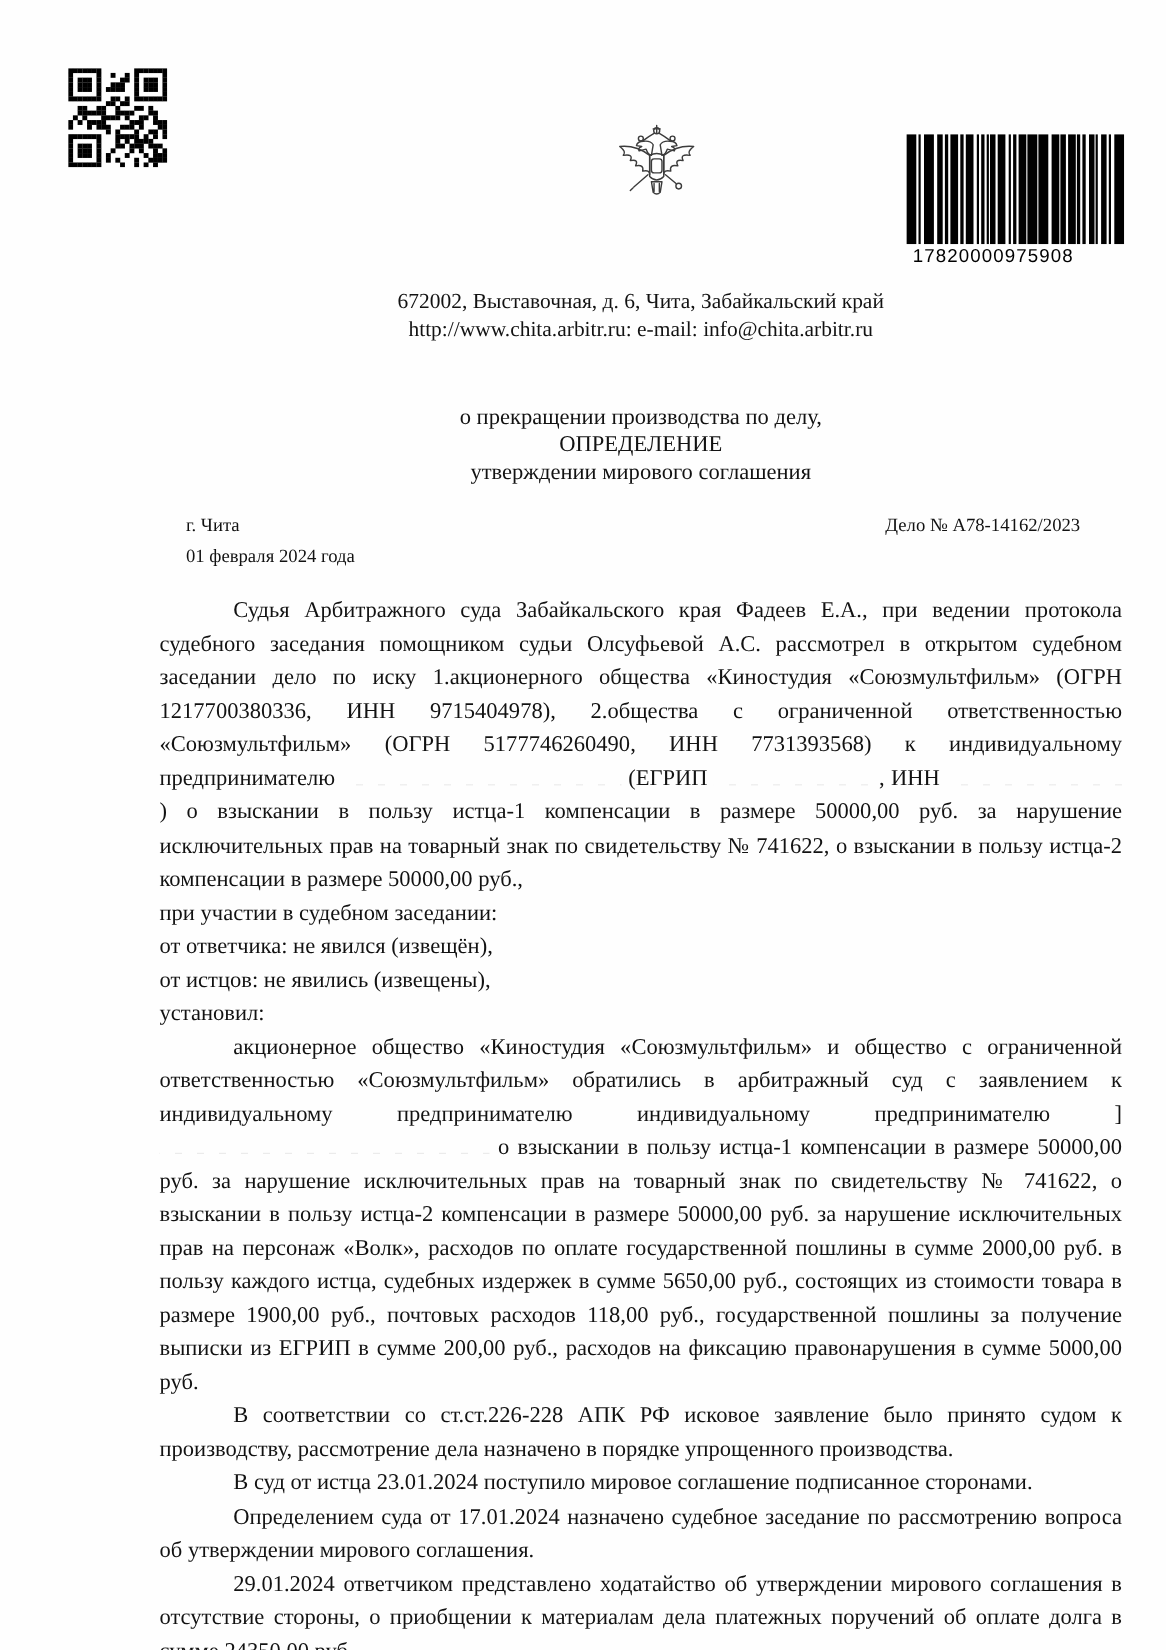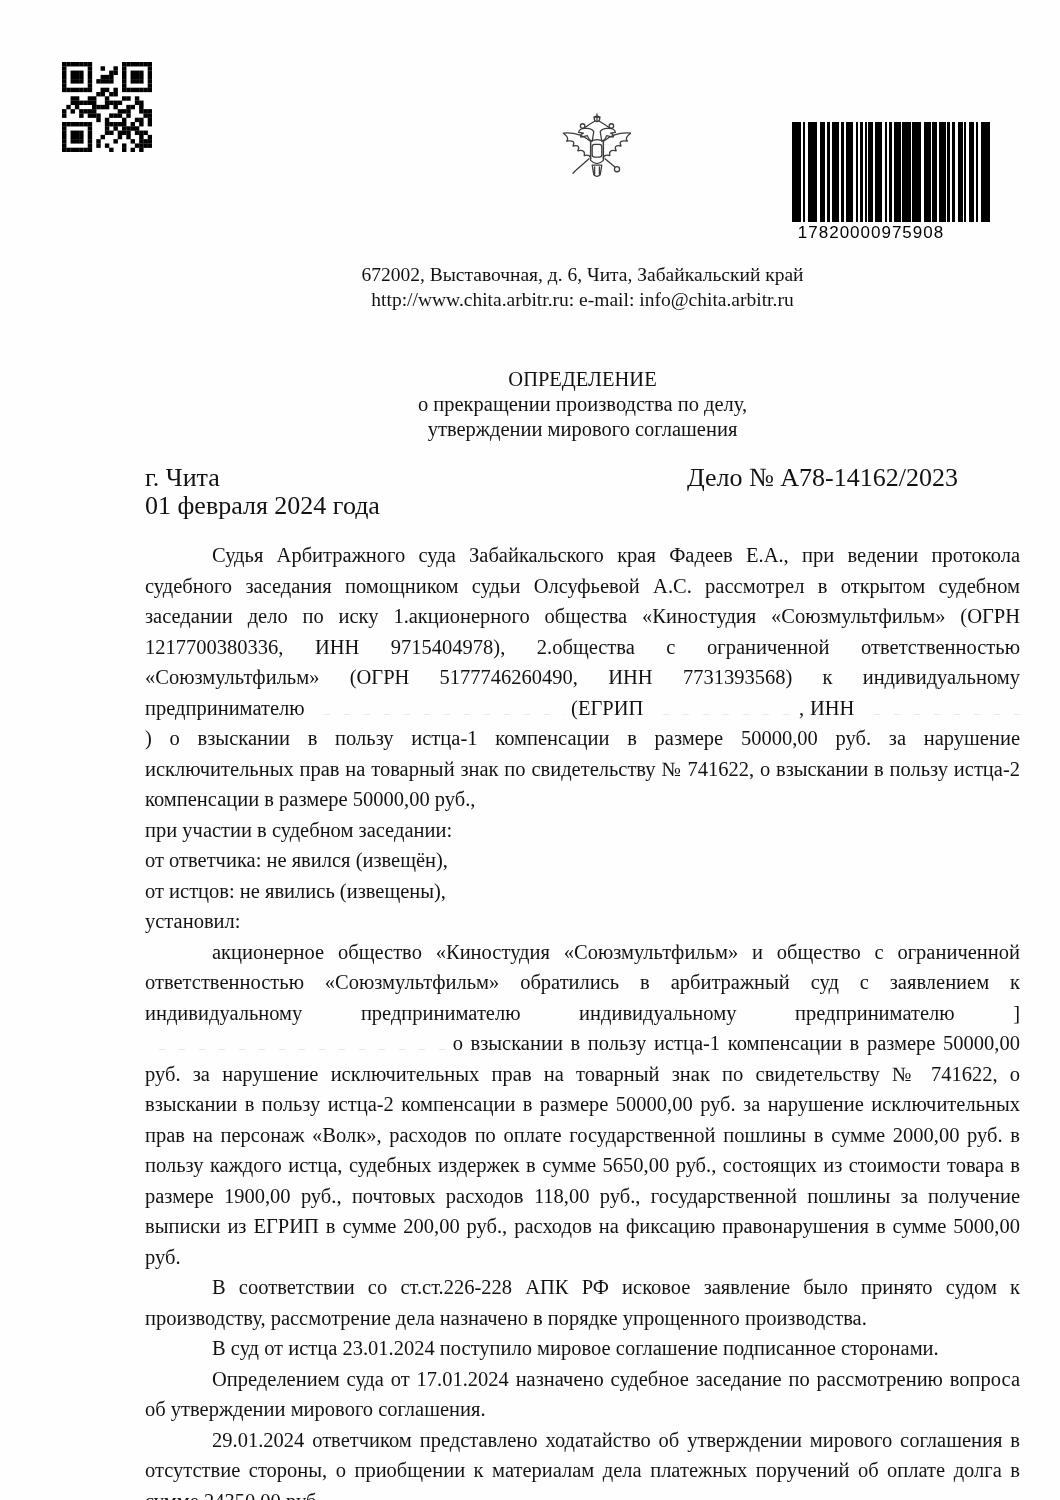--- a/index.html
+++ b/index.html
@@ -8,34 +8,34 @@
     width:1060px;height:1500px;
     margin:0 auto;
     background:#fefefe;
     font-family:"Liberation Serif","DejaVu Serif",serif;
     color:#121212;
     overflow:hidden;
   }
   
   .qr{position:absolute;left:62px;top:62px;width:90px;height:90px;}
   .eagle{position:absolute;left:549px;top:106px;width:96px;height:96px;}
-  .barcode-wrap{position:absolute;left:792px;top:122px;width:158px;text-align:center;}
+  .barcode-wrap{position:absolute;left:824px;top:122px;width:158px;text-align:center;}
   .barcode{width:198px;height:100px;display:block;}
   .barcode-num{
     font-family:"Liberation Sans","DejaVu Sans",sans-serif;
     font-size:17px;letter-spacing:1px;color:#000;margin-top:1px;
   }
   
   .content{position:absolute;left:145px;width:875px;}
   .court-header{top:262px;text-align:center;line-height:25px;}
   .court-name{font-weight:bold;font-size:20px;letter-spacing:.4px;}
   .court-line{font-size:19.5px;}
   .doc-title{top:367px;text-align:center;line-height:25px;font-size:20.5px;}
   
-  .case-block{top:464px;font-size:26px;line-height:28px;}
+  .case-block{top:464px;font-size:17px;line-height:28px;margin-left:24px;}
   .case-row{display:flex;justify-content:space-between;padding-right:62px;}
   
   .body-text{top:540px;font-size:20.5px;line-height:30.5px;text-align:justify;}
   .body-p{margin:0;}
   .indent{text-indent:67px;}
   .gap{display:inline-block;height:1px;vertical-align:baseline;
        background:repeating-linear-gradient(90deg,transparent 0 14px,#e9e9e9 14px 20px);}
   .g1{width:255px;} .g2{width:150px;} .g3{width:160px;} .g4{width:300px;}
 </style>
 </head>
@@ -321,22 +321,22 @@
         </svg></div>
     <div class="barcode-num">17820000975908</div>
   </div>
 
   <div class="content court-header" style="top: 262px;">
     <div class="court-line">672002, Выставочная, д. 6, Чита, Забайкальский край</div>
     <div class="court-line">http://www.chita.arbitr.ru: e-mail: info@chita.arbitr.ru</div>
   </div>
 
   <div class="content doc-title" style="top: 367px;">
+    <div>о прекращении производства по делу,</div>
     <div>ОПРЕДЕЛЕНИЕ</div>
-    <div>о прекращении производства по делу,</div>
     <div>утверждении мирового соглашения</div>
   </div>
 
   <div class="content case-block" style="top: 464px;">
     <div class="case-row">
       <span>г. Чита</span>
       <span>Дело № А78-14162/2023</span>
     </div>
     <div>01 февраля 2024 года</div>
   </div>

